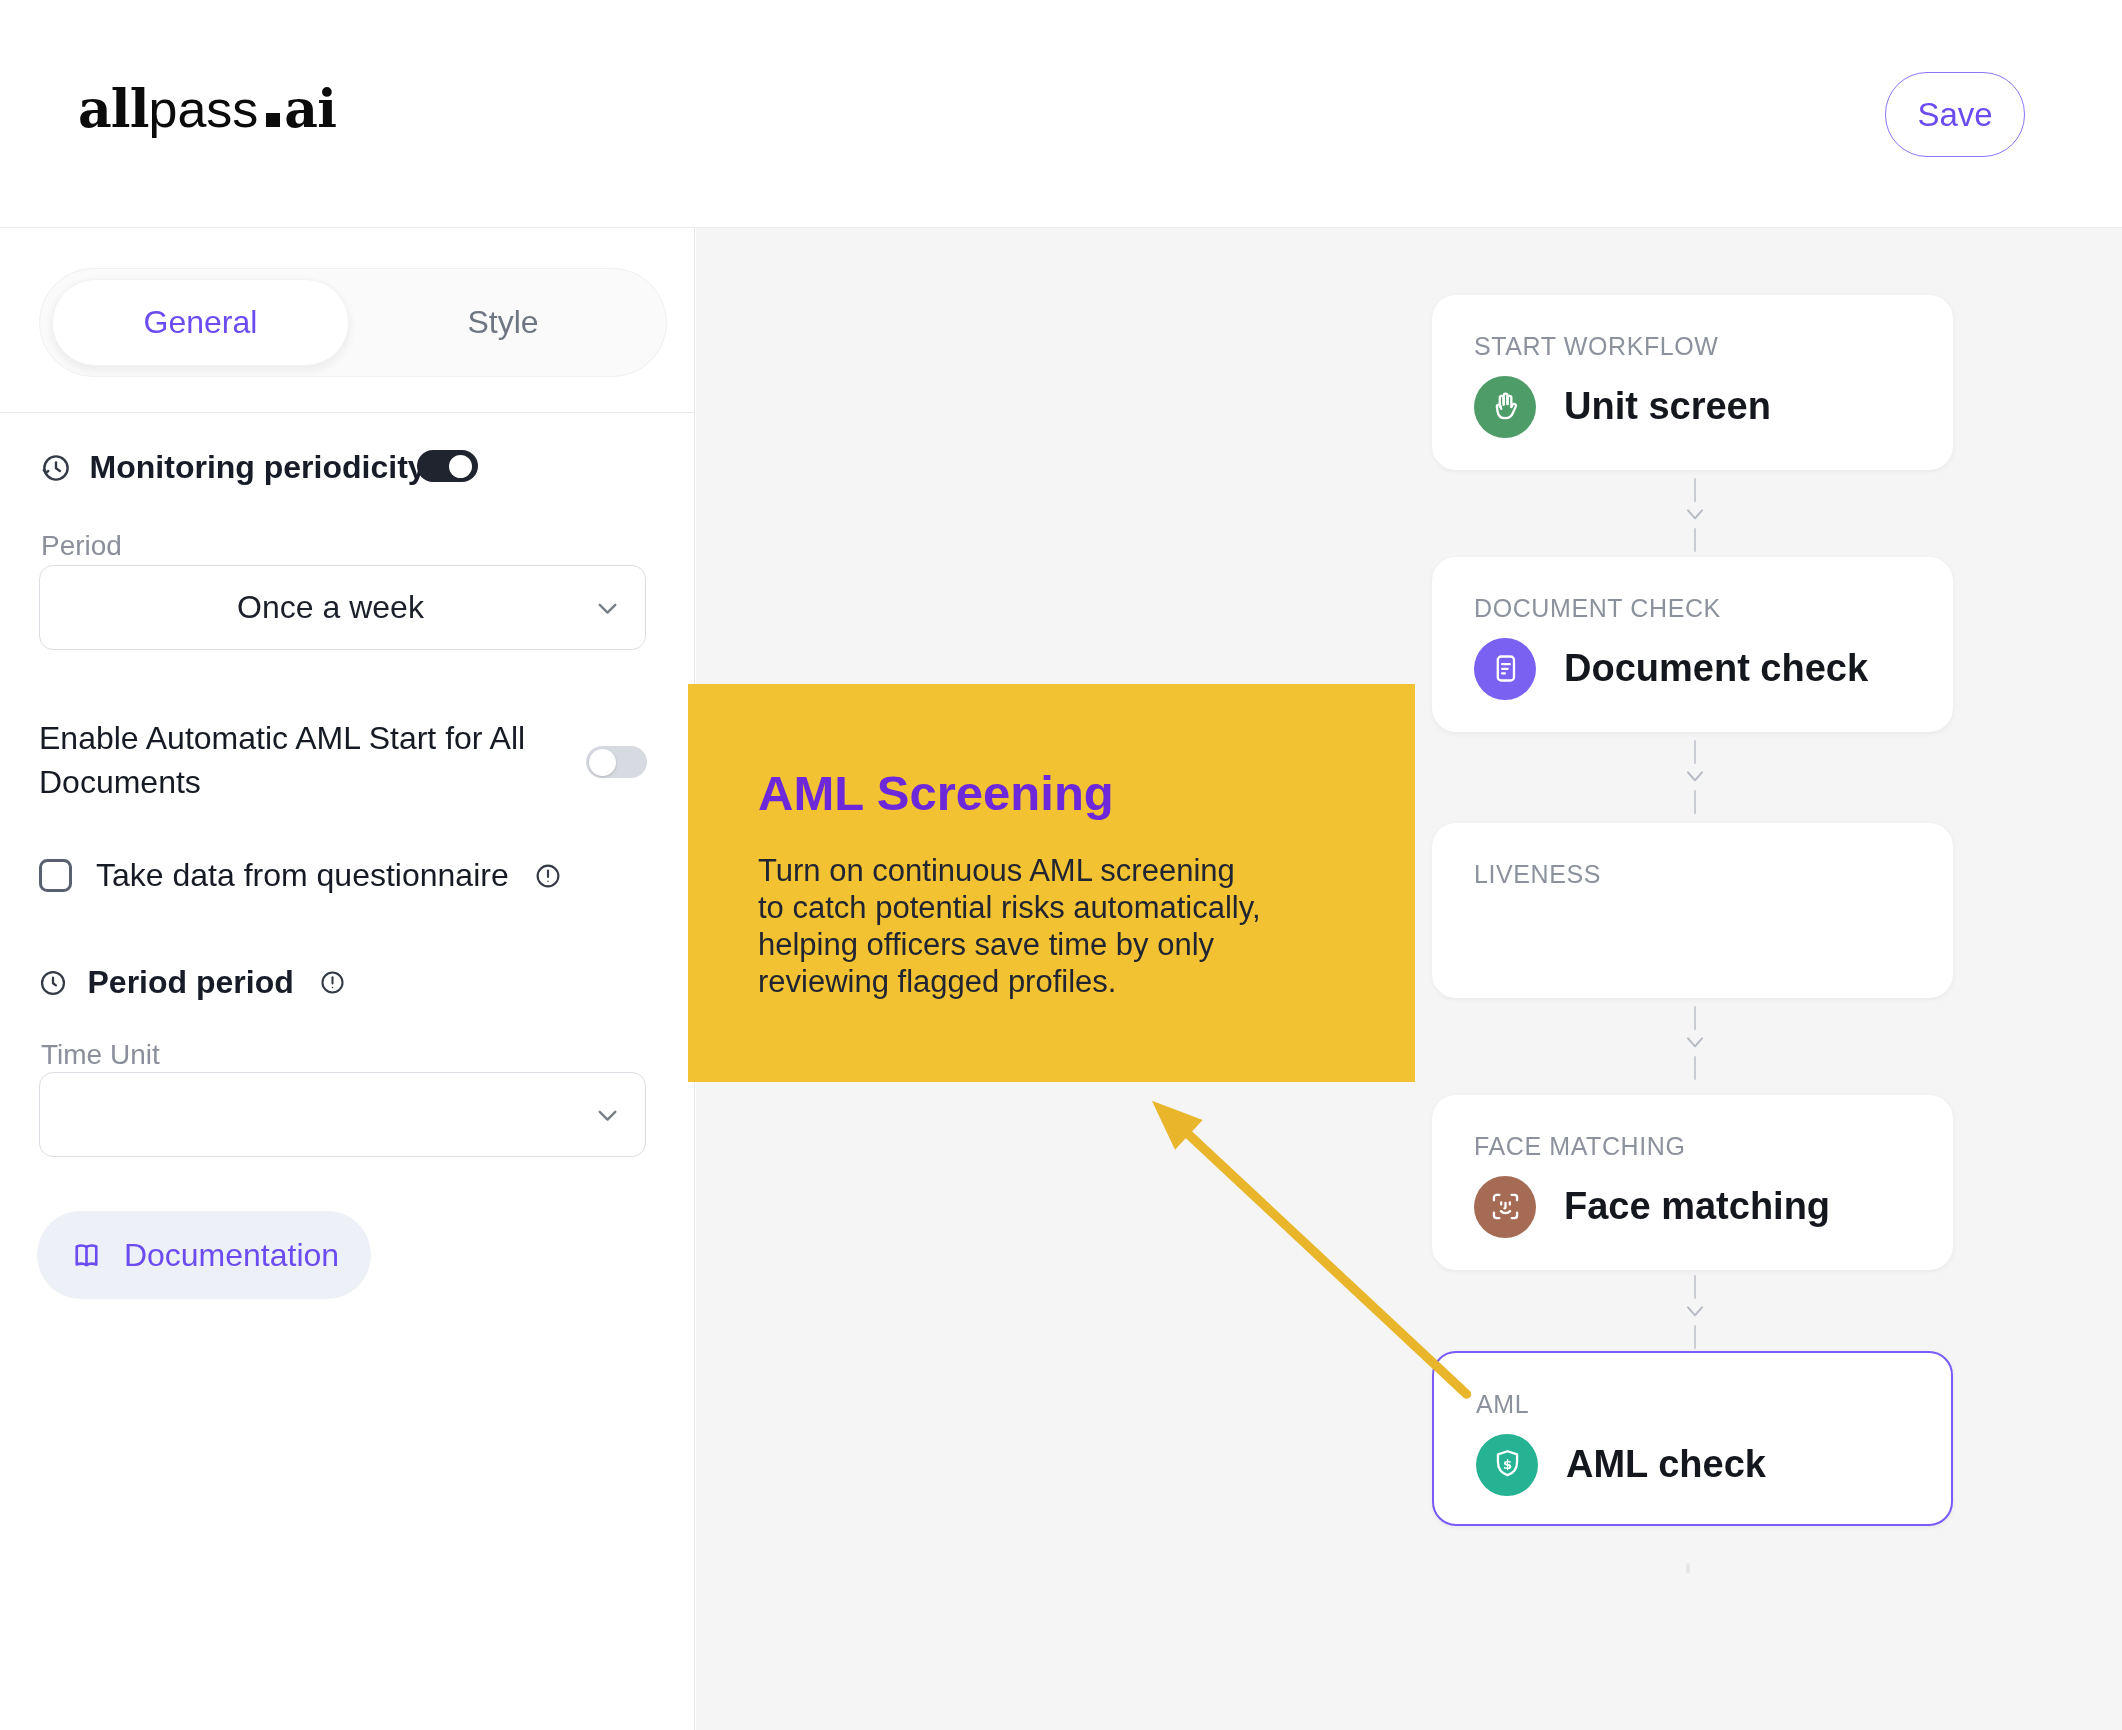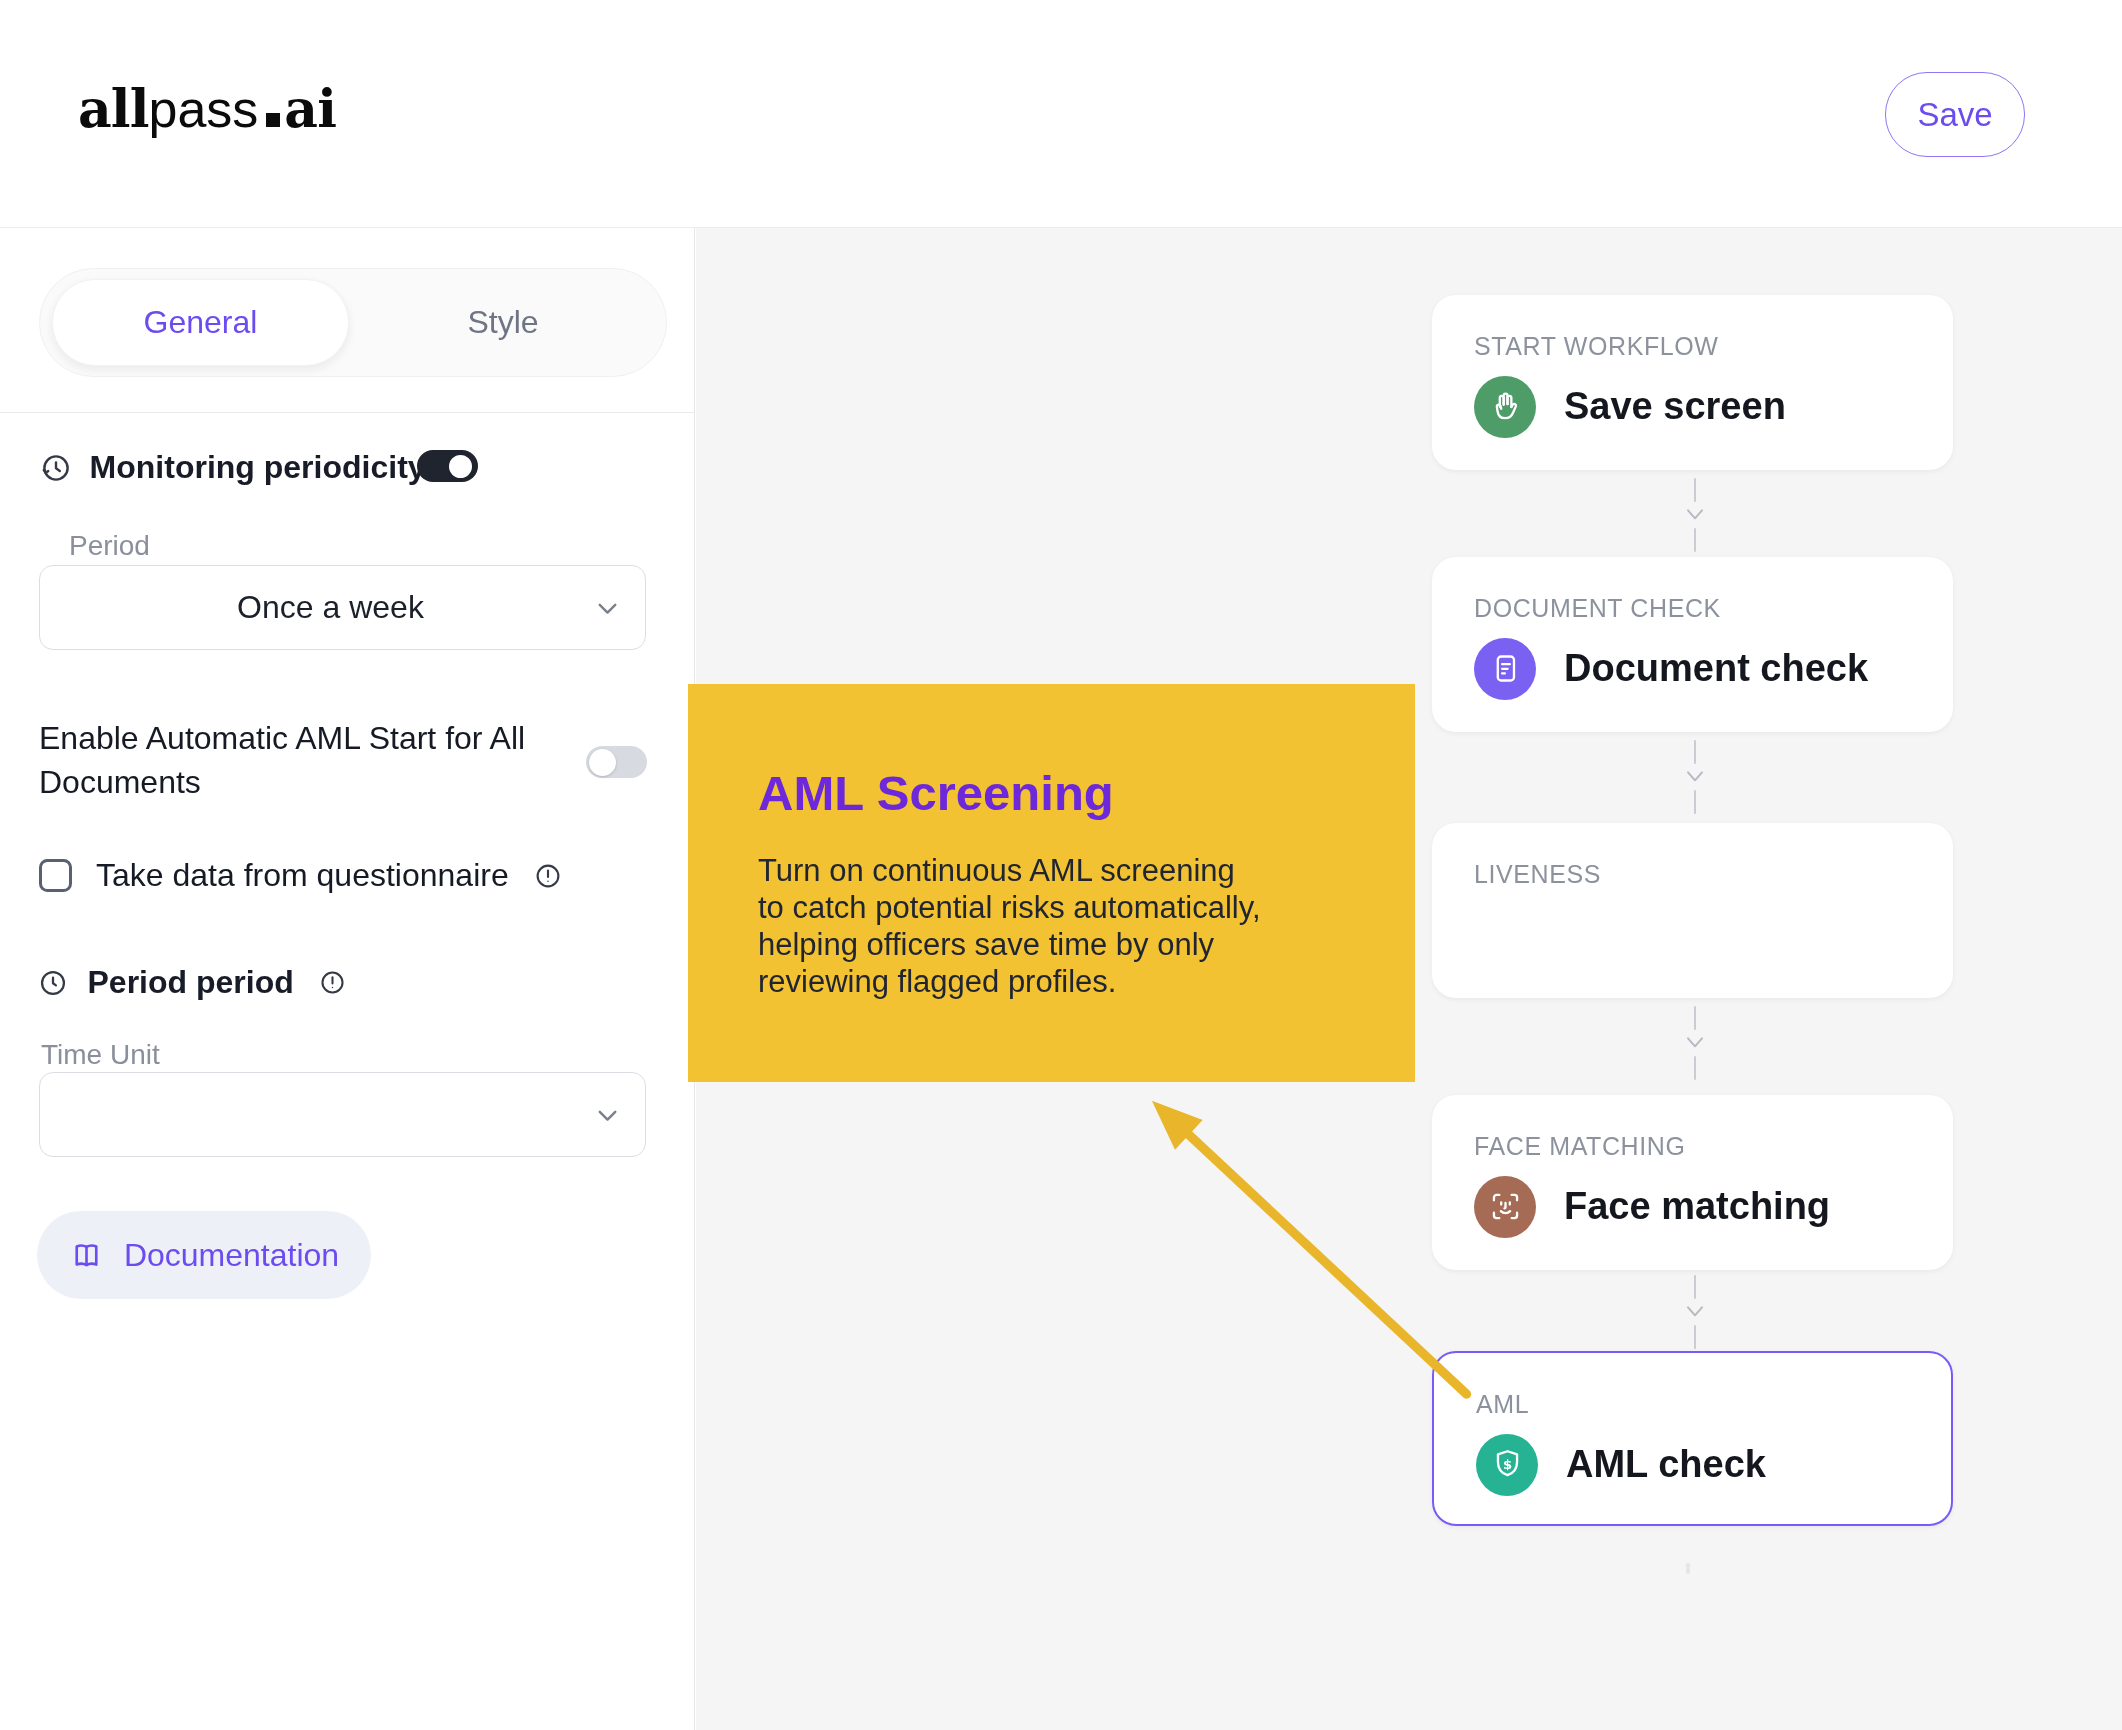--- a/index.html
+++ b/index.html
@@ -104,21 +104,21 @@
         <path d="M12 8v4.2l2.7 1.9"></path>
         <path d="M3.4 13.4l1.2 1.9 1.9-1.1"></path>
       </svg>
     </span>
     <span class="lbl">Monitoring periodicity</span>
   </div>
   <div class="toggle toggle-on">
     <div class="knob"></div>
   </div>
 
-  <div class="field-label" style="top:303px;margin-left:28px;">Period</div>
+  <div class="field-label" style="top:303px;">Period</div>
   <div class="select" style="top:338px;">
     <span class="val">Once a week</span>
     <span class="chev">
       <svg width="31" height="31" viewBox="0 0 24 24" fill="none" stroke="#798089" stroke-width="1.9" stroke-linecap="round" stroke-linejoin="round">
           <path d="M6 9.5l6 6 6-6"></path>
         </svg>
     </span>
   </div>
 
   <div class="enable-label">Enable Automatic AML Start for All Documents</div>
@@ -182,21 +182,21 @@
     <div class="node-cat">START WORKFLOW</div>
     <div class="node-main">
       <div class="node-icon" style="background-color: rgb(78, 156, 104);">
         <svg width="37" height="37" viewBox="0 0 24 24" fill="none" stroke="#fff" stroke-width="1.5" stroke-linecap="round" stroke-linejoin="round">
           <path d="M8.3 12.2V6.4a1.25 1.25 0 0 1 2.5 0v4.6"></path>
           <path d="M10.8 10.6V4.9a1.25 1.25 0 0 1 2.5 0v5.6"></path>
           <path d="M13.3 10.5V6.3a1.25 1.25 0 0 1 2.5 0v6"></path>
           <path d="M15.8 12.3l.8-1.5a1.2 1.2 0 0 1 2.1 1.1l-1.9 4.3c-.9 2.1-2.5 3.4-5 3.4-2.8 0-4.5-1.5-4.9-4.2l-.5-3.2a1.25 1.25 0 0 1 2.46-.4l.34 1.7"></path>
         </svg>
       </div>
-      <div class="node-title">Save screen</div>
+      <div class="node-title">Unit screen</div>
     </div>
   </div>
 
   <div class="connector" style="top:251px;">
     <div class="dash"></div>
     <svg width="24" height="16.6" viewBox="0 0 24 16" fill="none" stroke="#B6BBC3" stroke-width="2" stroke-linecap="round" stroke-linejoin="round">
         <path d="M5 3l7 8 7-8"></path>
       </svg>
     <div class="dash"></div>
   </div>

